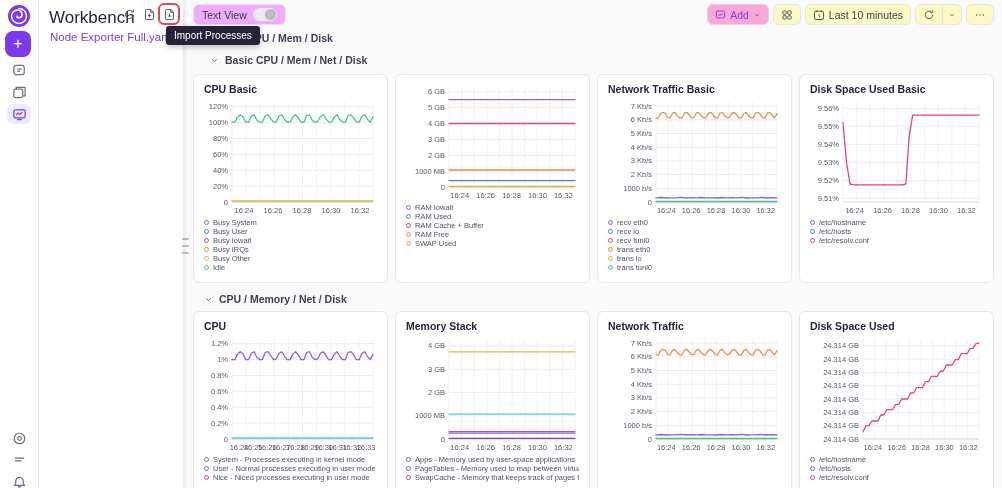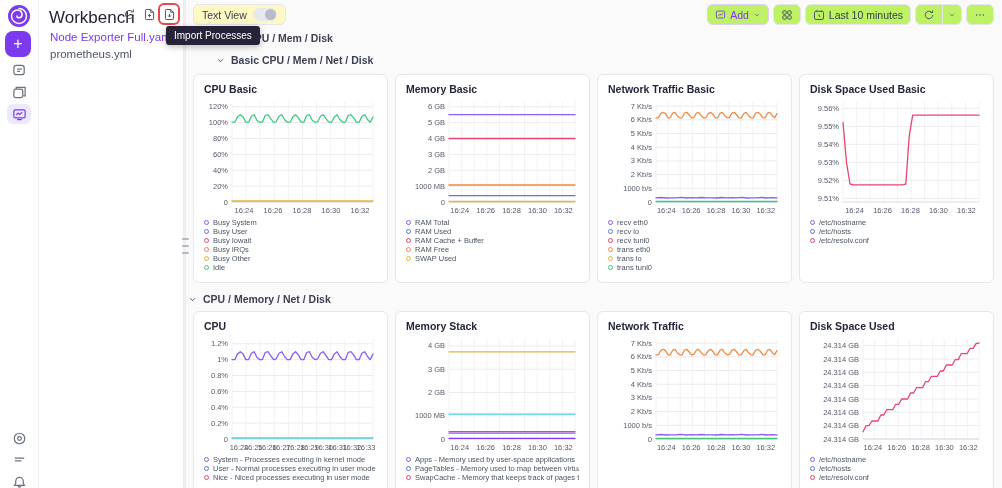--- a/index.html
+++ b/index.html
@@ -38,32 +38,32 @@
   .divider { position:absolute; left:183px; top:0; width:3px; height:488px; background:#f1f1f4;
     border-left:1px solid #ececf0; border-right:1px solid #ececf0; cursor:col-resize; z-index:4; }
   .divider .grip { position:absolute; left:-2px; top:238px; width:7px; height:16px;
     display:flex; flex-direction:column; justify-content:space-between; }
   .grip i { display:block; height:2px; background:#b6b9c2; border-radius:1px; }
 
   
   .main { position:absolute; left:186px; top:0; width:816px; height:488px; background:#fafafb; }
 
   .tv-btn { position:absolute; left:7px; top:4px; height:21px; display:flex; align-items:center;
-    gap:6px; background:#fef9c3; border:1px solid #e4e4ea; border-radius:6px; padding:0 8px;
+    gap:6px; background:#f0abfc; border:1px solid #e4e4ea; border-radius:6px; padding:0 8px;
     font-size:10.5px; color:#374151; cursor:pointer; }
   .switch { width:24px; height:13px; background:#e8e9ee; border-radius:7px; position:relative; }
   .switch .knob { position:absolute; right:1px; top:1px; width:11px; height:11px; border-radius:50%;
     background:#b9bcc6; }
 
   .tb-right { position:absolute; right:8px; top:4px; display:flex; gap:4px; align-items:center; }
-  .tb-btn { height:21px; display:flex; align-items:center; gap:4px; background:#bef264;
+  .tb-btn { height:21px; display:flex; align-items:center; gap:4px; background:#fef9c3;
     border:1px solid #e4e4ea; border-radius:6px; padding:0 7px; font-size:10.5px; color:#374151;
     cursor:pointer; }
   .tb-btn svg { stroke:#4b5563; fill:none; stroke-width:1.3; }
-  .tb-btn.add { border-color:#ddd0fb; color:#7c3aed; background:#bef264;text-align:right; }
+  .tb-btn.add { border-color:#ddd0fb; color:#7c3aed; background:#f9a8d4;text-align:right; }
   .tb-btn.add svg { stroke:#7c3aed; }
   .tb-combo { display:flex; }
   .tb-combo .tb-btn:first-child { border-radius:6px 0 0 6px; }
   .tb-combo .tb-btn:last-child { border-radius:0 6px 6px 0; border-left:none; padding:0 5px; }
 
   .section-hd { position:absolute; display:flex; align-items:center; gap:6px; font-size:10.5px;
     font-weight:bold; color:#3c3f52; cursor:pointer; }
   .section-hd svg { stroke:#3c3f52; fill:none; stroke-width:1.5; }
 
   .panel { position:absolute; width:195px; height:209px; background:#fff; border:1px solid #e6e6ec;
@@ -146,21 +146,20 @@
         </div>
         <div class="fp-icon highlight">
           <svg width="13" height="13" viewBox="0 0 16 16">
               <path d="M9.5 1.8H4a1 1 0 0 0-1 1v10.4a1 1 0 0 0 1 1h8a1 1 0 0 0 1-1V5.3zM9.5 1.8v3.5H13"></path>
               <path d="M8 7v4M8 11l-1.8-1.8M8 11l1.8-1.8"></path>
             </svg>
         </div>
       </div>
     </div>
     <div class="file-item selected" style="top:30px">Node Exporter Full.yaml</div>
-    <div class="file-item" style="top:47px">prometheus.yml</div>
   </div>
 
   <div class="divider">
     <div class="grip">
         <i></i>
         <i></i>
         <i></i>
       </div>
   </div>
 
@@ -221,27 +220,27 @@
           </svg>
       </button>
     </div>
 
     <div class="section-hd" style="left:14px; top:32px">
       <svg width="9" height="9" viewBox="0 0 16 16">
           <path d="M4 6l4 4 4-4"></path>
         </svg>
       <span>Quick CPU / Mem / Disk</span>
     </div>
-    <div class="section-hd" style="left:30px; top:54px">
+    <div class="section-hd" style="left:24px; top:54px">
       <svg width="9" height="9" viewBox="0 0 16 16">
           <path d="M4 6l4 4 4-4"></path>
         </svg>
       <span>Basic CPU / Mem / Net / Disk</span>
     </div>
-    <div class="section-hd" style="left:2px; top:293px">
+    <div class="section-hd" style="left:18px; top:293px">
       <svg width="9" height="9" viewBox="0 0 16 16">
           <path d="M4 6l4 4 4-4"></path>
         </svg>
       <span>CPU / Memory / Net / Disk</span>
     </div>
 
     <div class="panel" style="left:7px; top:74px">
       <div class="panel-title">CPU Basic</div>
       <div class="chart"><svg width="173" height="118" font-family="Liberation Sans, sans-serif">
             <line x1="28" y1="4" x2="28" y2="104" stroke="#f2f2f5"></line>
@@ -299,21 +298,20 @@
             <span class="lg-dot" style="border-color:#ddb63c"></span>
             <span>Busy Other</span>
           </div>
           <div class="lg-item">
             <span class="lg-dot" style="border-color:#3ec97f"></span>
             <span>Idle</span>
           </div>
         </div>
     </div>
     <div class="panel" style="left:209px; top:74px">
-      <div class="panel-title">Memory Basic</div>
       <div class="chart"><svg width="173" height="118" font-family="Liberation Sans, sans-serif">
             <line x1="43" y1="4" x2="43" y2="104" stroke="#f2f2f5"></line>
             <line x1="55.6" y1="4" x2="55.6" y2="104" stroke="#f2f2f5"></line>
             <line x1="68.2" y1="4" x2="68.2" y2="104" stroke="#f2f2f5"></line>
             <line x1="80.8" y1="4" x2="80.8" y2="104" stroke="#f2f2f5"></line>
             <line x1="93.4" y1="4" x2="93.4" y2="104" stroke="#f2f2f5"></line>
             <line x1="106" y1="4" x2="106" y2="104" stroke="#f2f2f5"></line>
             <line x1="118.6" y1="4" x2="118.6" y2="104" stroke="#f2f2f5"></line>
             <line x1="131.2" y1="4" x2="131.2" y2="104" stroke="#f2f2f5"></line>
             <line x1="143.8" y1="4" x2="143.8" y2="104" stroke="#f2f2f5"></line>
@@ -341,21 +339,21 @@
             <text x="157.345" y="115" text-anchor="middle" font-size="7.5" fill="#565a6b">16:32</text>
             <polyline points="43.0,16.7 169.0,16.7" fill="none" stroke="#8b5cf6" stroke-width="1.3" stroke-linejoin="round" stroke-linecap="round"></polyline>
             <polyline points="43.0,40.5 169.0,40.5" fill="none" stroke="#e8456f" stroke-width="1.3" stroke-linejoin="round" stroke-linecap="round"></polyline>
             <polyline points="43.0,87.0 169.0,87.0" fill="none" stroke="#ee8b45" stroke-width="1.3" stroke-linejoin="round" stroke-linecap="round"></polyline>
             <polyline points="43.0,97.7 169.0,97.7" fill="none" stroke="#5b76e8" stroke-width="1.3" stroke-linejoin="round" stroke-linecap="round"></polyline>
             <polyline points="43.0,103.5 169.0,103.5" fill="none" stroke="#ddb63c" stroke-width="1.3" stroke-linejoin="round" stroke-linecap="round"></polyline>
           </svg></div>
       <div class="legend">
           <div class="lg-item">
             <span class="lg-dot" style="border-color:#8b5cf6"></span>
-            <span>RAM Total</span>
+            <span>RAM Iowait</span>
           </div>
           <div class="lg-item">
             <span class="lg-dot" style="border-color:#5b76e8"></span>
             <span>RAM Used</span>
           </div>
           <div class="lg-item">
             <span class="lg-dot" style="border-color:#e8456f"></span>
             <span>RAM Cache + Buffer</span>
           </div>
           <div class="lg-item">

